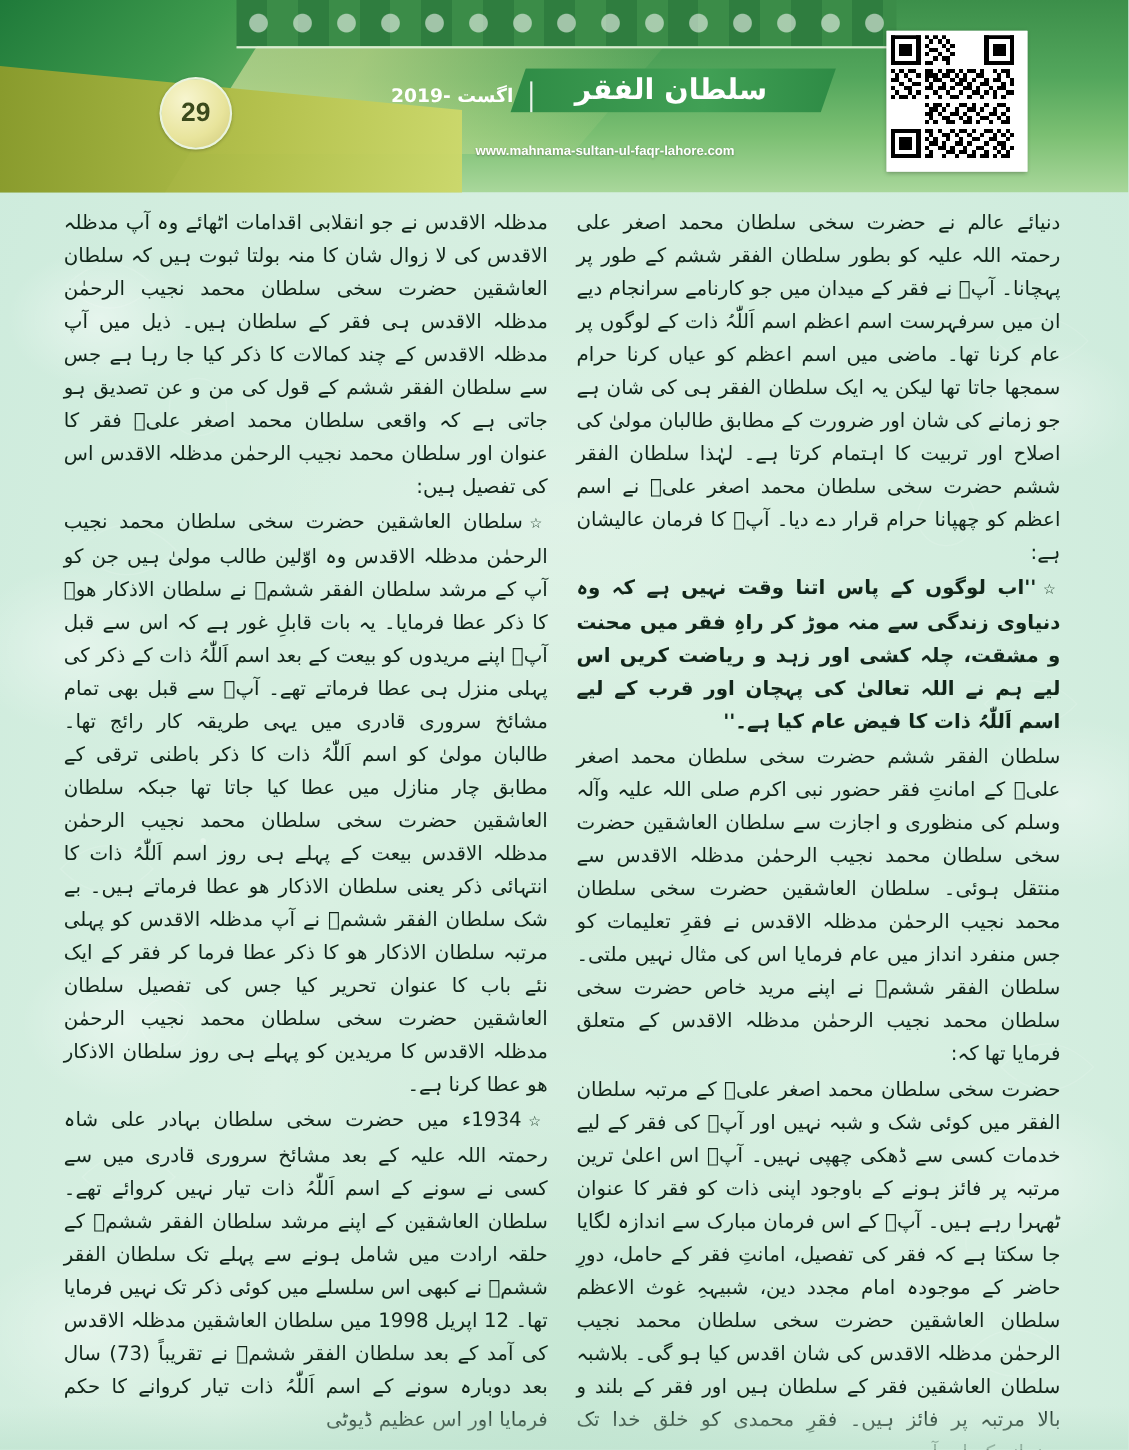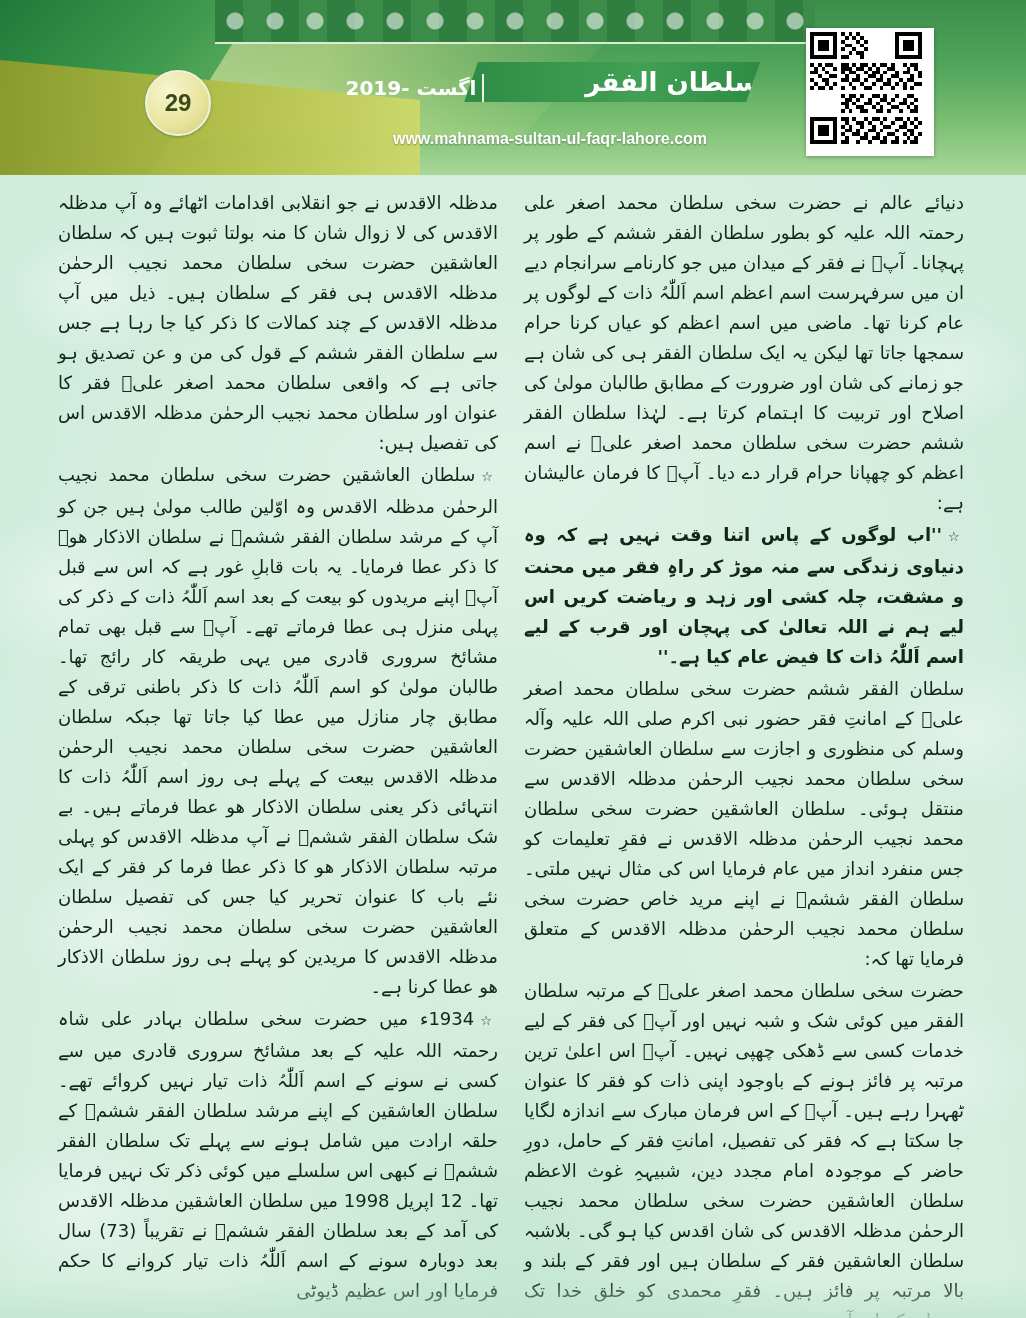--- a/index.html
+++ b/index.html
@@ -96,37 +96,37 @@
     font-family:"Liberation Sans",sans-serif;
     box-shadow:0 1px 3px rgba(0,0,0,.25);
   }
   .masthead{
     position:absolute;left:330px;top:62px;width:430px;height:52px;
   }
   .mast-green{
     position:absolute;right:0;top:0;width:300px;height:40px;
     background:linear-gradient(90deg,#2e8b45 0%, #41a055 60%, #2e8b45 100%);
     clip-path:polygon(18px 0,300px 0,282px 52px,0 52px);
-    display:flex;align-items:center;justify-content:flex-end;
+    display:flex;align-items:center;justify-content:center;
   }
   .mast-title{
     color:#fff;font-size:26px;font-weight:bold;letter-spacing:.5px;
     font-family:"DejaVu Sans",sans-serif;direction:rtl;
   }
   .mast-date{
     position:absolute;left:6px;top:9px;width:150px;height:34px;
     display:flex;align-items:center;justify-content:center;gap:8px;
-    color:#ffffff;font-size:20px;font-weight:bold;direction:rtl;
+    color:#ffffff;font-size:17px;font-weight:bold;direction:rtl;
   }
   .mast-sep{
     position:absolute;left:152px;top:12px;width:2px;height:28px;background:#ffffff;opacity:.9;
   }
   .site-url{
     position:absolute;left:300px;top:130px;width:500px;text-align:center;
-    color:#ffffff;font-size:16px;font-weight:bold;
+    color:#ffffff;font-size:12px;font-weight:bold;
     font-family:"Liberation Sans",sans-serif;
     text-shadow:0 1px 2px rgba(0,0,0,.35);
   }
   .qr{
     position:absolute;left:806px;top:28px;width:120px;height:120px;
     background:#fff;border:4px solid #ffffff;box-shadow:0 1px 4px rgba(0,0,0,.3);
   }
   .qr svg{display:block;}
 
   

